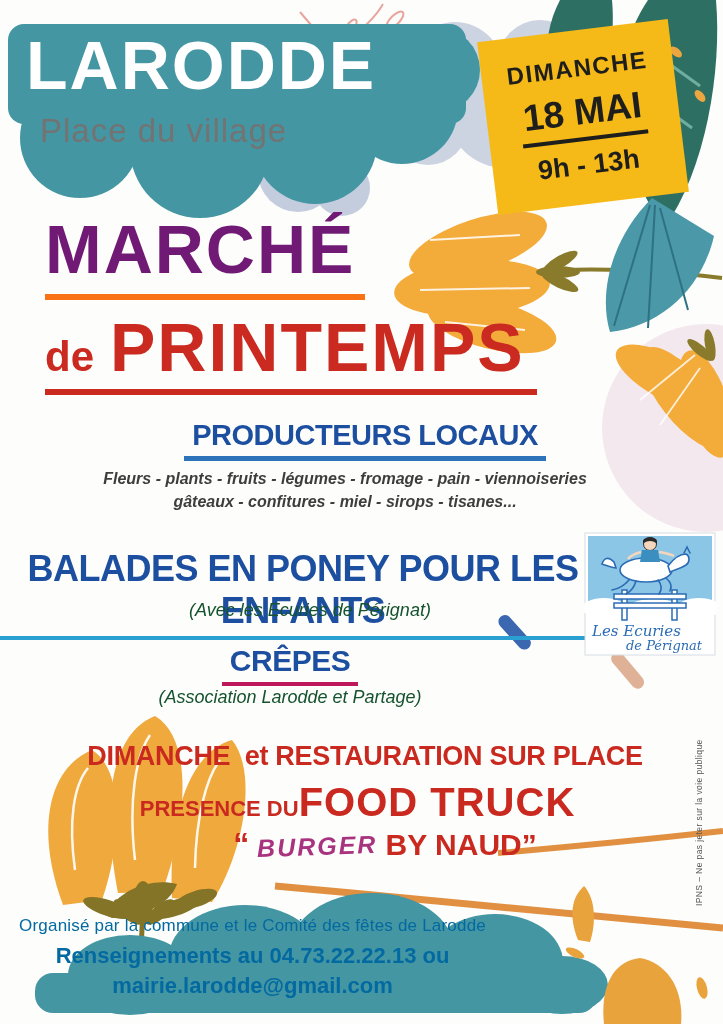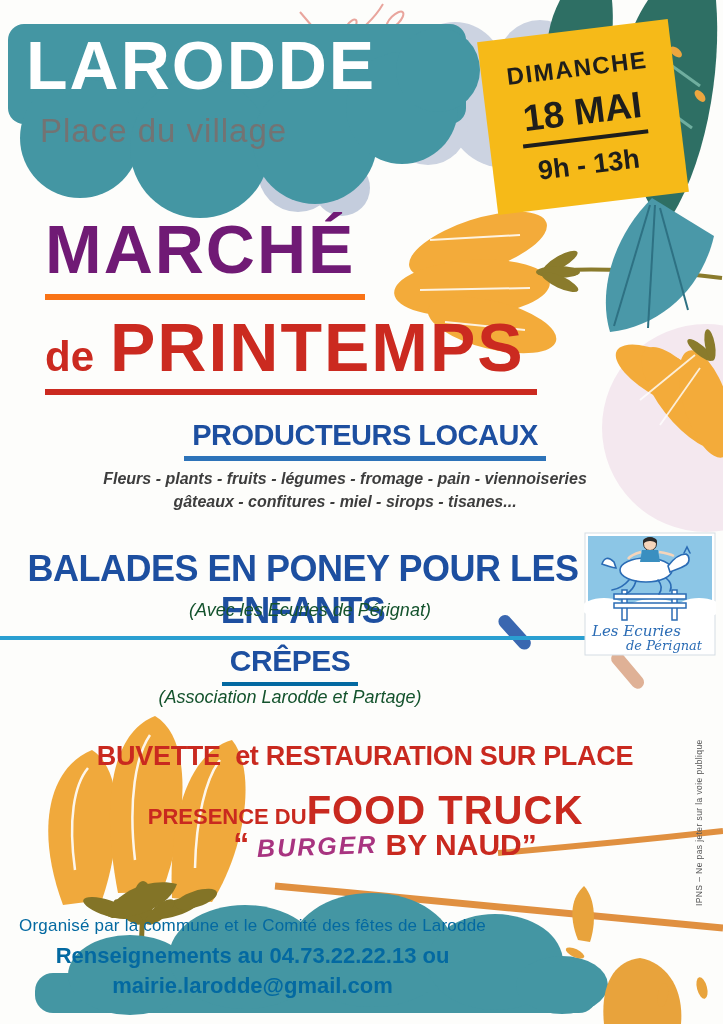--- a/index.html
+++ b/index.html
@@ -31,29 +31,29 @@
   .h-blue span{display:inline-block;padding:0 8px 4px;}
   .producteurs{left:0;top:419px;width:690px;font-size:29px;padding-left:20px;}
   .producteurs span{border-bottom:5px solid #2d73b9;}
   .items{left:20px;top:467px;width:650px;text-align:center;font-style:italic;font-weight:bold;
          color:#3d3d3d;font-size:16px;line-height:1.45;}
   .balades{left:0;top:548px;width:606px;font-size:36px;}
   .balades span{border-bottom:4px solid #2a9fd1;}
   .note{text-align:center;font-style:italic;color:#14532d;font-size:18px;}
   .note1{left:0;top:600px;width:620px;}
   .crepes{left:0;top:644px;width:580px;font-size:30px;}
-  .crepes span{border-bottom:4px solid #0369a1;}
+  .crepes span{border-bottom:4px solid #be185d;}
   .note2{left:0;top:687px;width:580px;}
 
   .buvette{left:20px;top:741px;width:690px;text-align:center;font-size:27px;font-weight:bold;
            color:#c9291f;white-space:pre;letter-spacing:-0.3px;}
-  .presence-row{left:8px;top:780px;width:715px;display:flex;justify-content:center;
+  .presence-row{left:0;top:780px;width:715px;display:flex;justify-content:center;
                 align-items:baseline;gap:0;color:#c9291f;}
   .presence{font-size:22px;font-weight:bold;}
-  .foodtruck{font-size:40px;font-weight:bold;letter-spacing:1px;margin-top:8px;}
+  .foodtruck{font-size:40px;font-weight:bold;letter-spacing:1px;}
   .burger-row{left:60px;top:826px;width:650px;display:flex;justify-content:center;
               align-items:baseline;gap:8px;}
   .q{font-size:32px;font-weight:bold;color:#c9291f;}
   .burger{font-size:25px;font-weight:bold;font-style:italic;color:#a83480;
           letter-spacing:2px;transform:rotate(-2deg);}
   .bynaud{font-size:30px;font-weight:bold;color:#c9291f;}
 
   .footer{left:0;top:916px;width:505px;text-align:center;color:#0369a1;z-index:2;}
   .organised{font-size:17px;letter-spacing:0.2px;}
   .contact{font-size:22px;font-weight:bold;margin-top:7px;}
@@ -276,21 +276,21 @@
       <text x="8" y="104" font-size="15" font-style="italic" fill="#2b6cb5" font-family="DejaVu Serif, serif">Les Ecuries</text>
       <text x="42" y="118" font-size="13" font-style="italic" fill="#2b6cb5" font-family="DejaVu Serif, serif">de Pérignat</text>
     </svg>
   </div>
 
   <div class="abs txt h-blue crepes">
     <span>CRÊPES</span>
   </div>
   <div class="abs txt note note2">(Association Larodde et Partage)</div>
 
-  <div class="abs txt buvette">BUVETTE  et RESTAURATION SUR PLACE</div>
+  <div class="abs txt buvette">DIMANCHE  et RESTAURATION SUR PLACE</div>
   <div class="abs txt presence-row">
     <span class="presence">PRESENCE DU</span>
     <span class="foodtruck">FOOD TRUCK</span>
   </div>
   <div class="abs txt burger-row">
     <span class="q">“</span>
     <span class="burger">BURGER</span>
     <span class="bynaud">BY NAUD”</span>
   </div>
 

